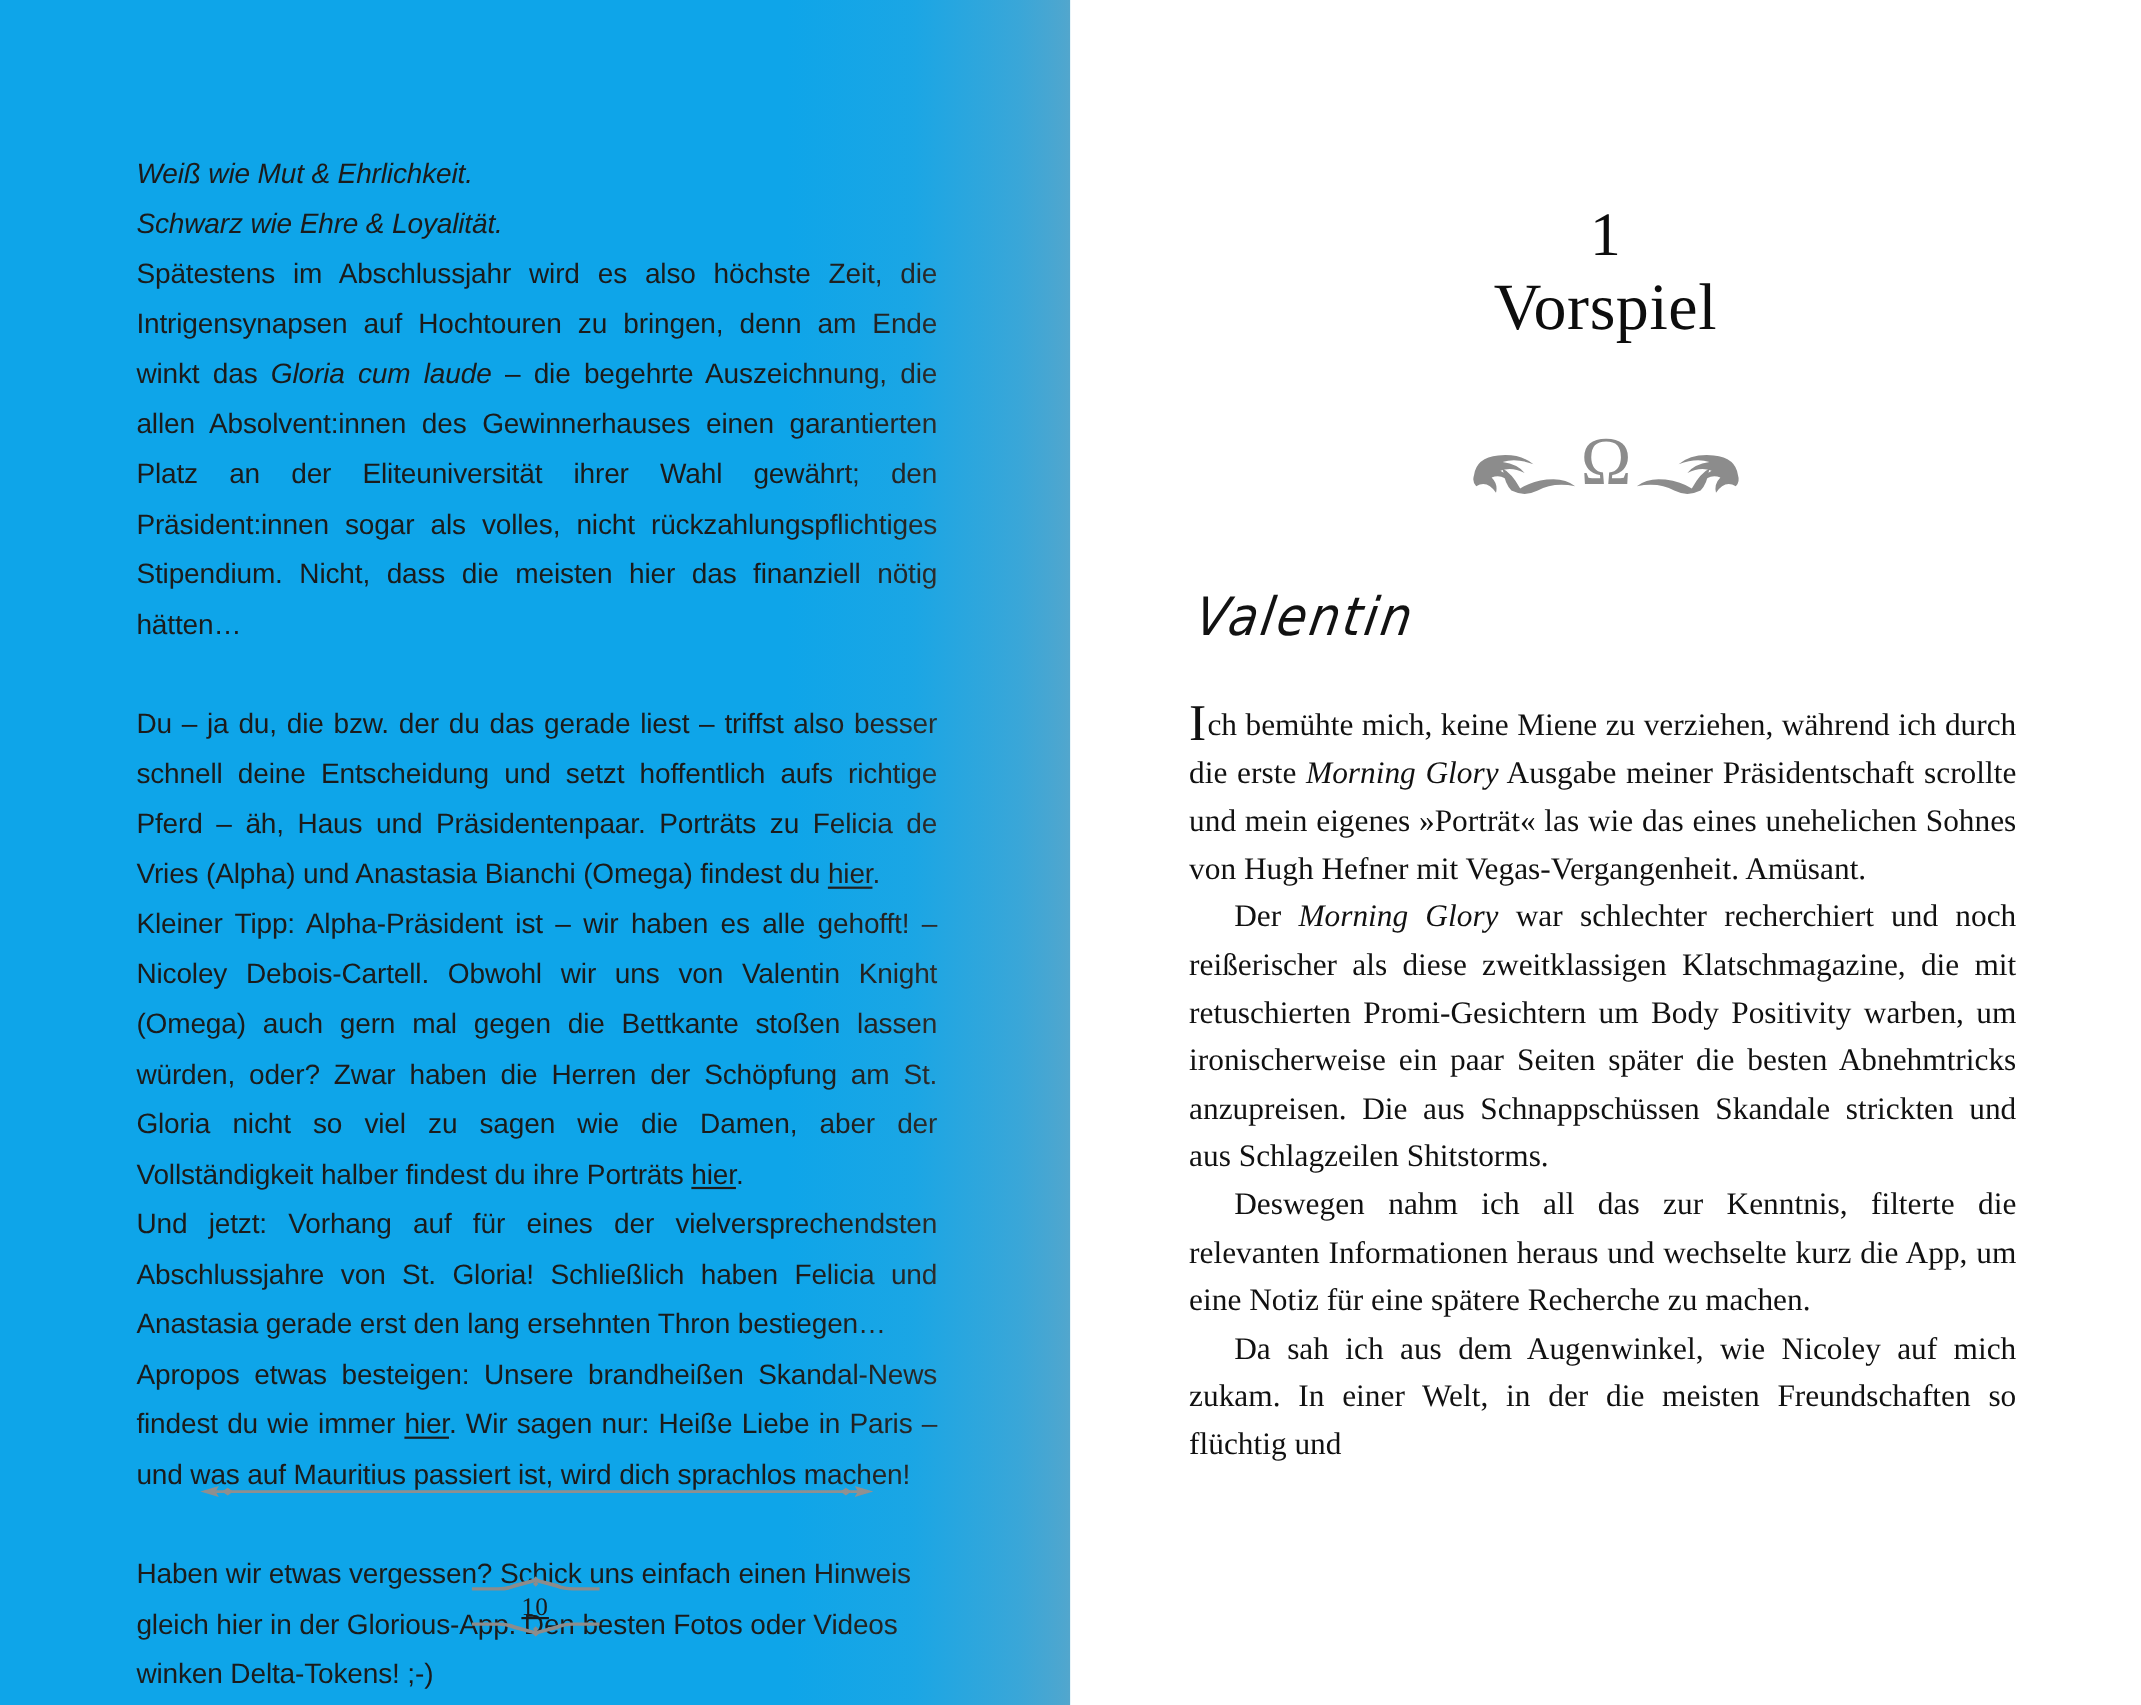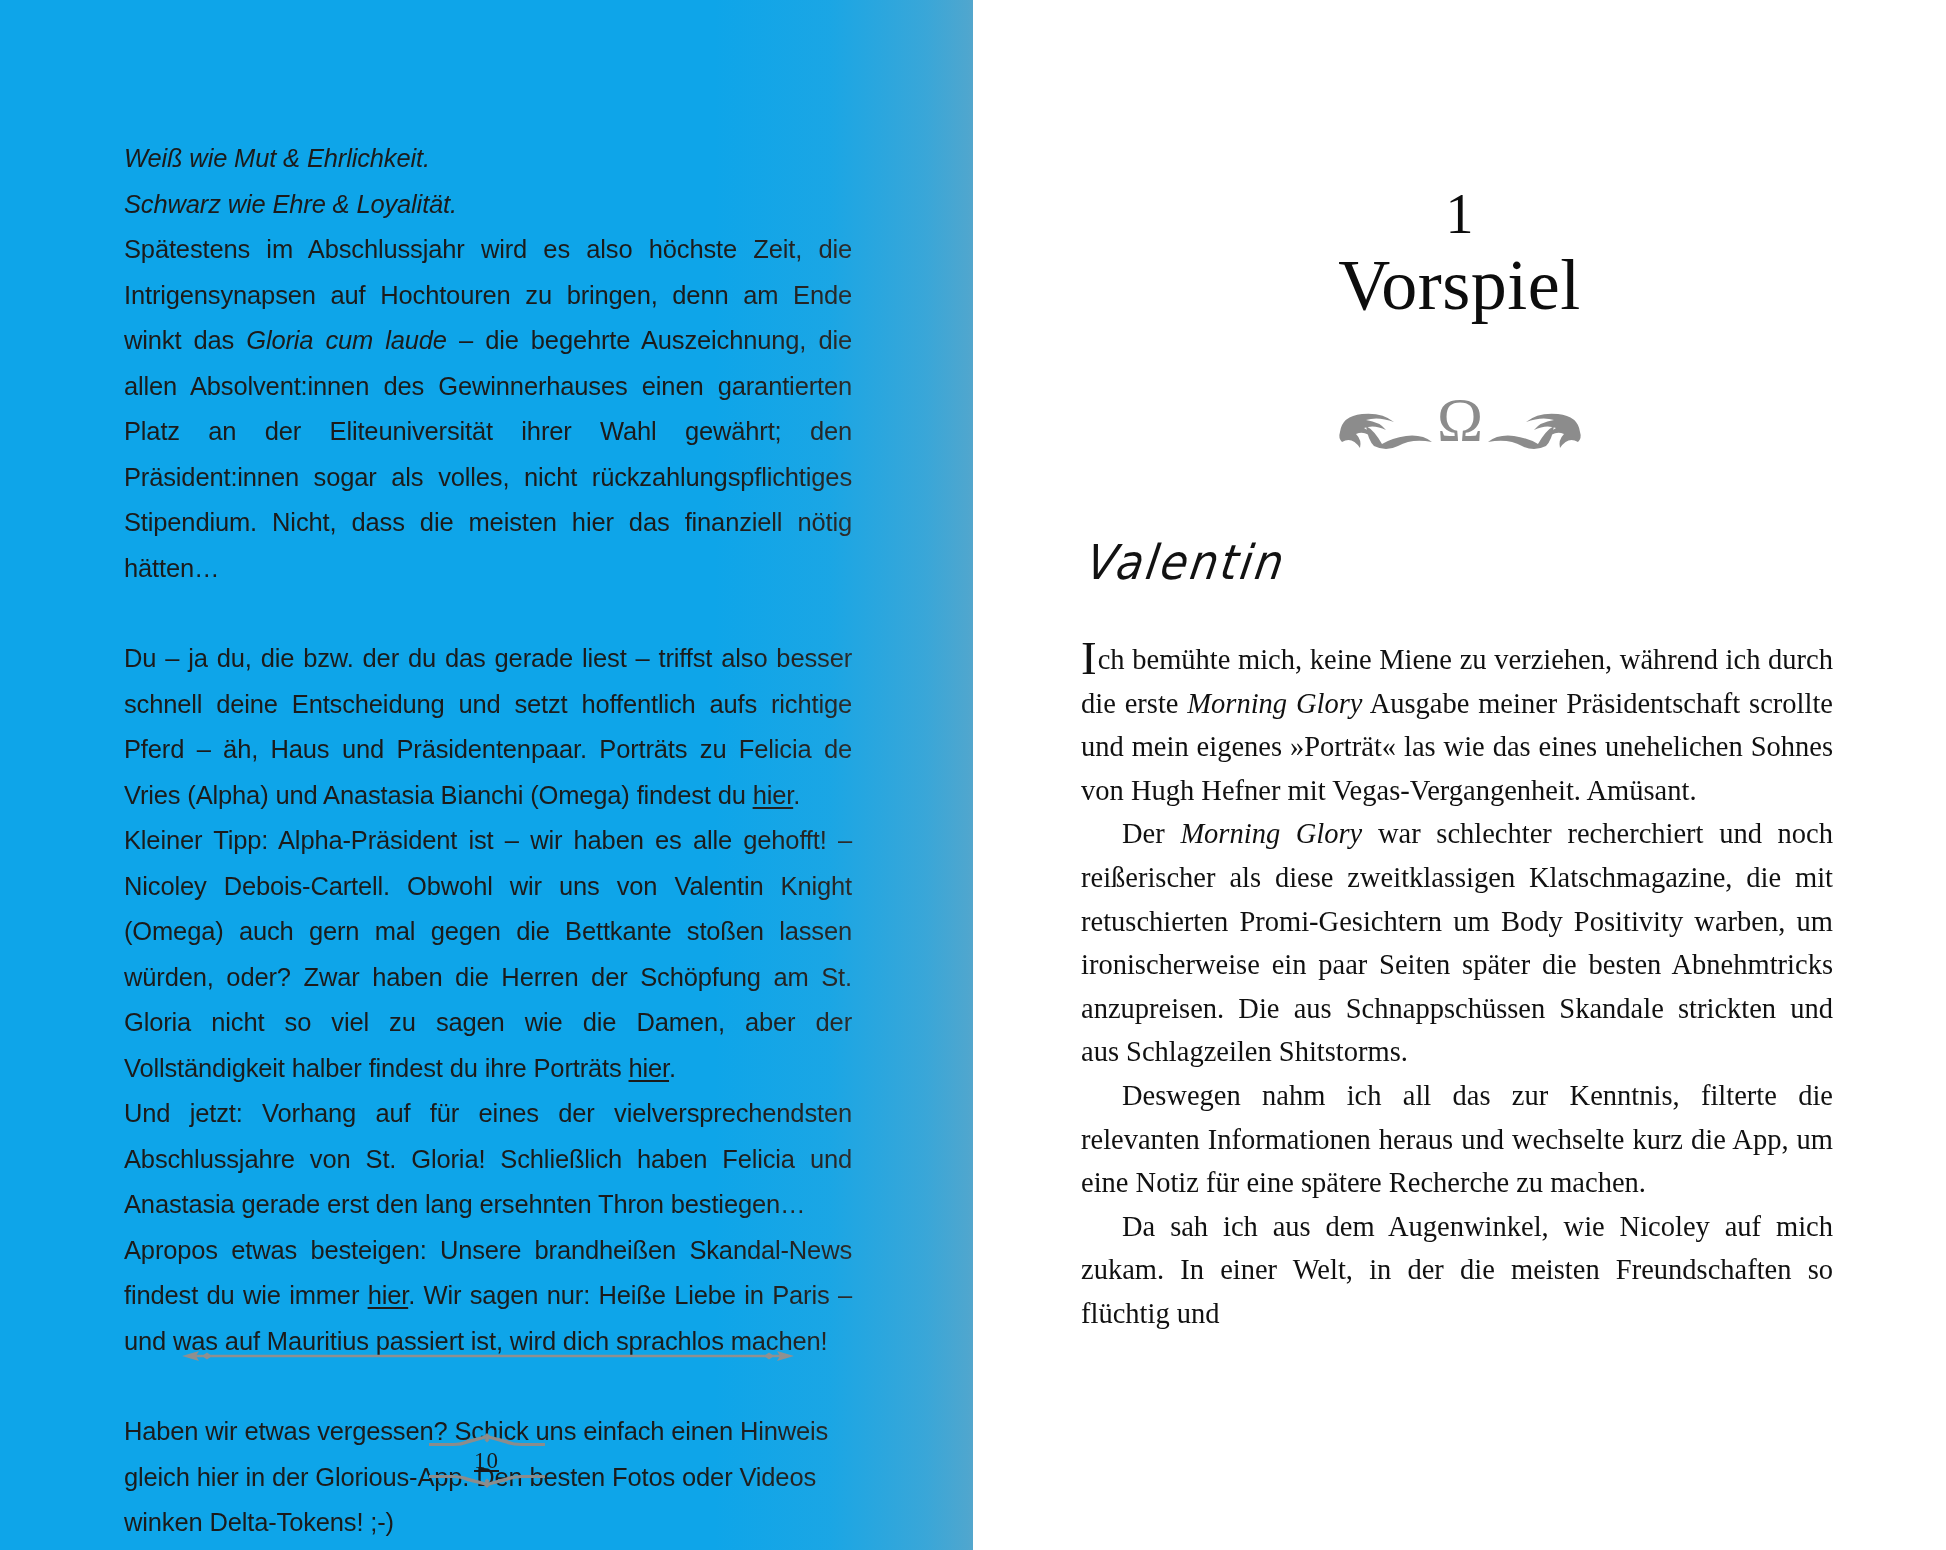--- a/index.html
+++ b/index.html
@@ -95,21 +95,21 @@
     line-height: 1;
     color: #0d0d0d;
   }
   .chapter-title {
     position: absolute;
     left: 0;
     top: 248px;
     width: 973px;
     text-align: center;
     font-family: "Liberation Serif", serif;
-    font-size: 72px;
+    font-size: 60px;
     line-height: 1.05;
     color: #0d0d0d;
     letter-spacing: 0.5px;
   }
   .omega-orn {
     position: absolute;
     left: 0;
     top: 388px;
     width: 973px;
     text-align: center;

